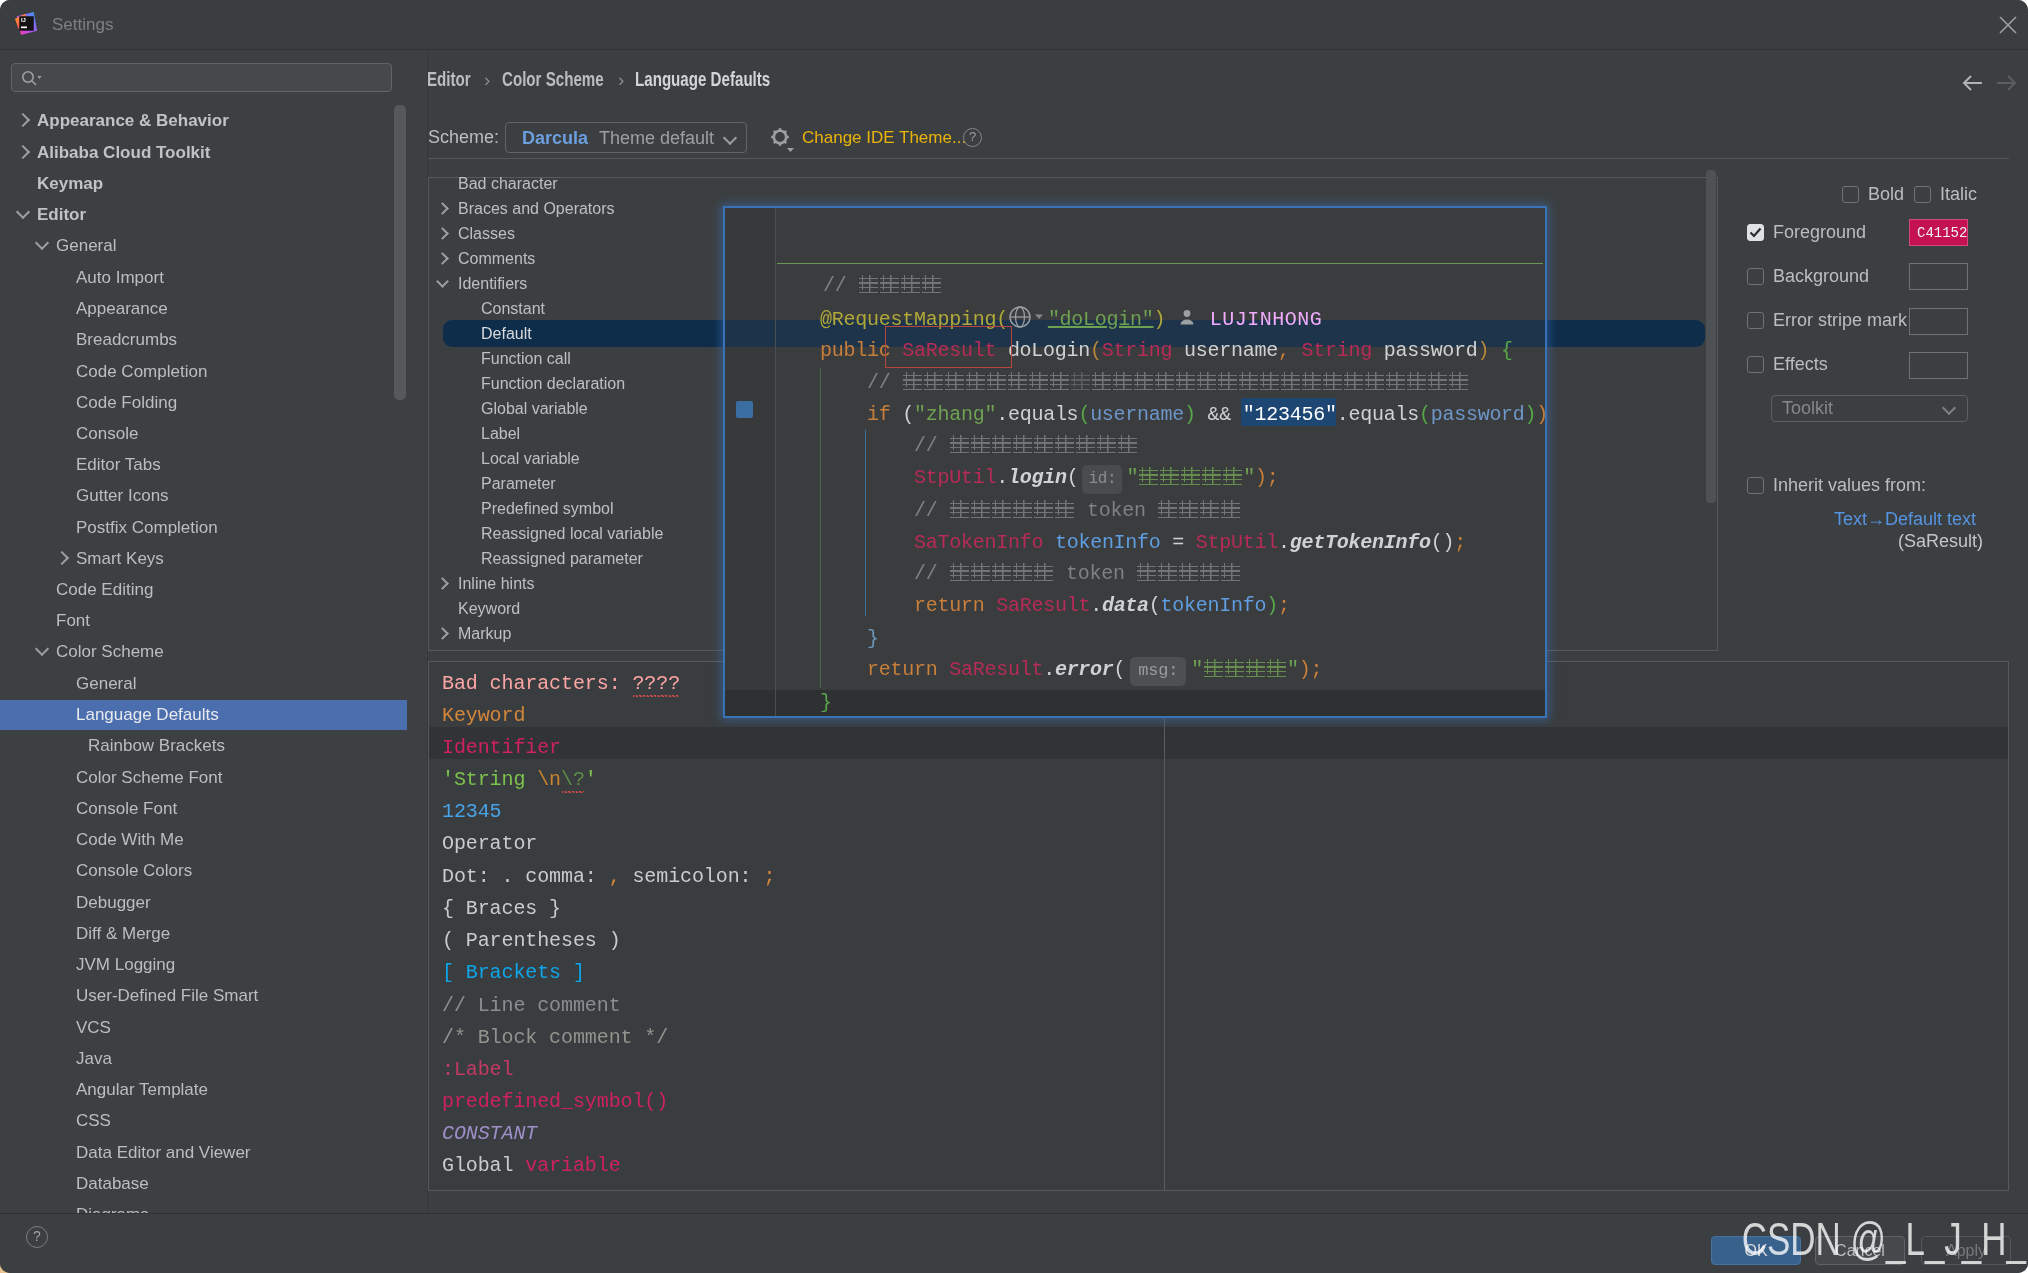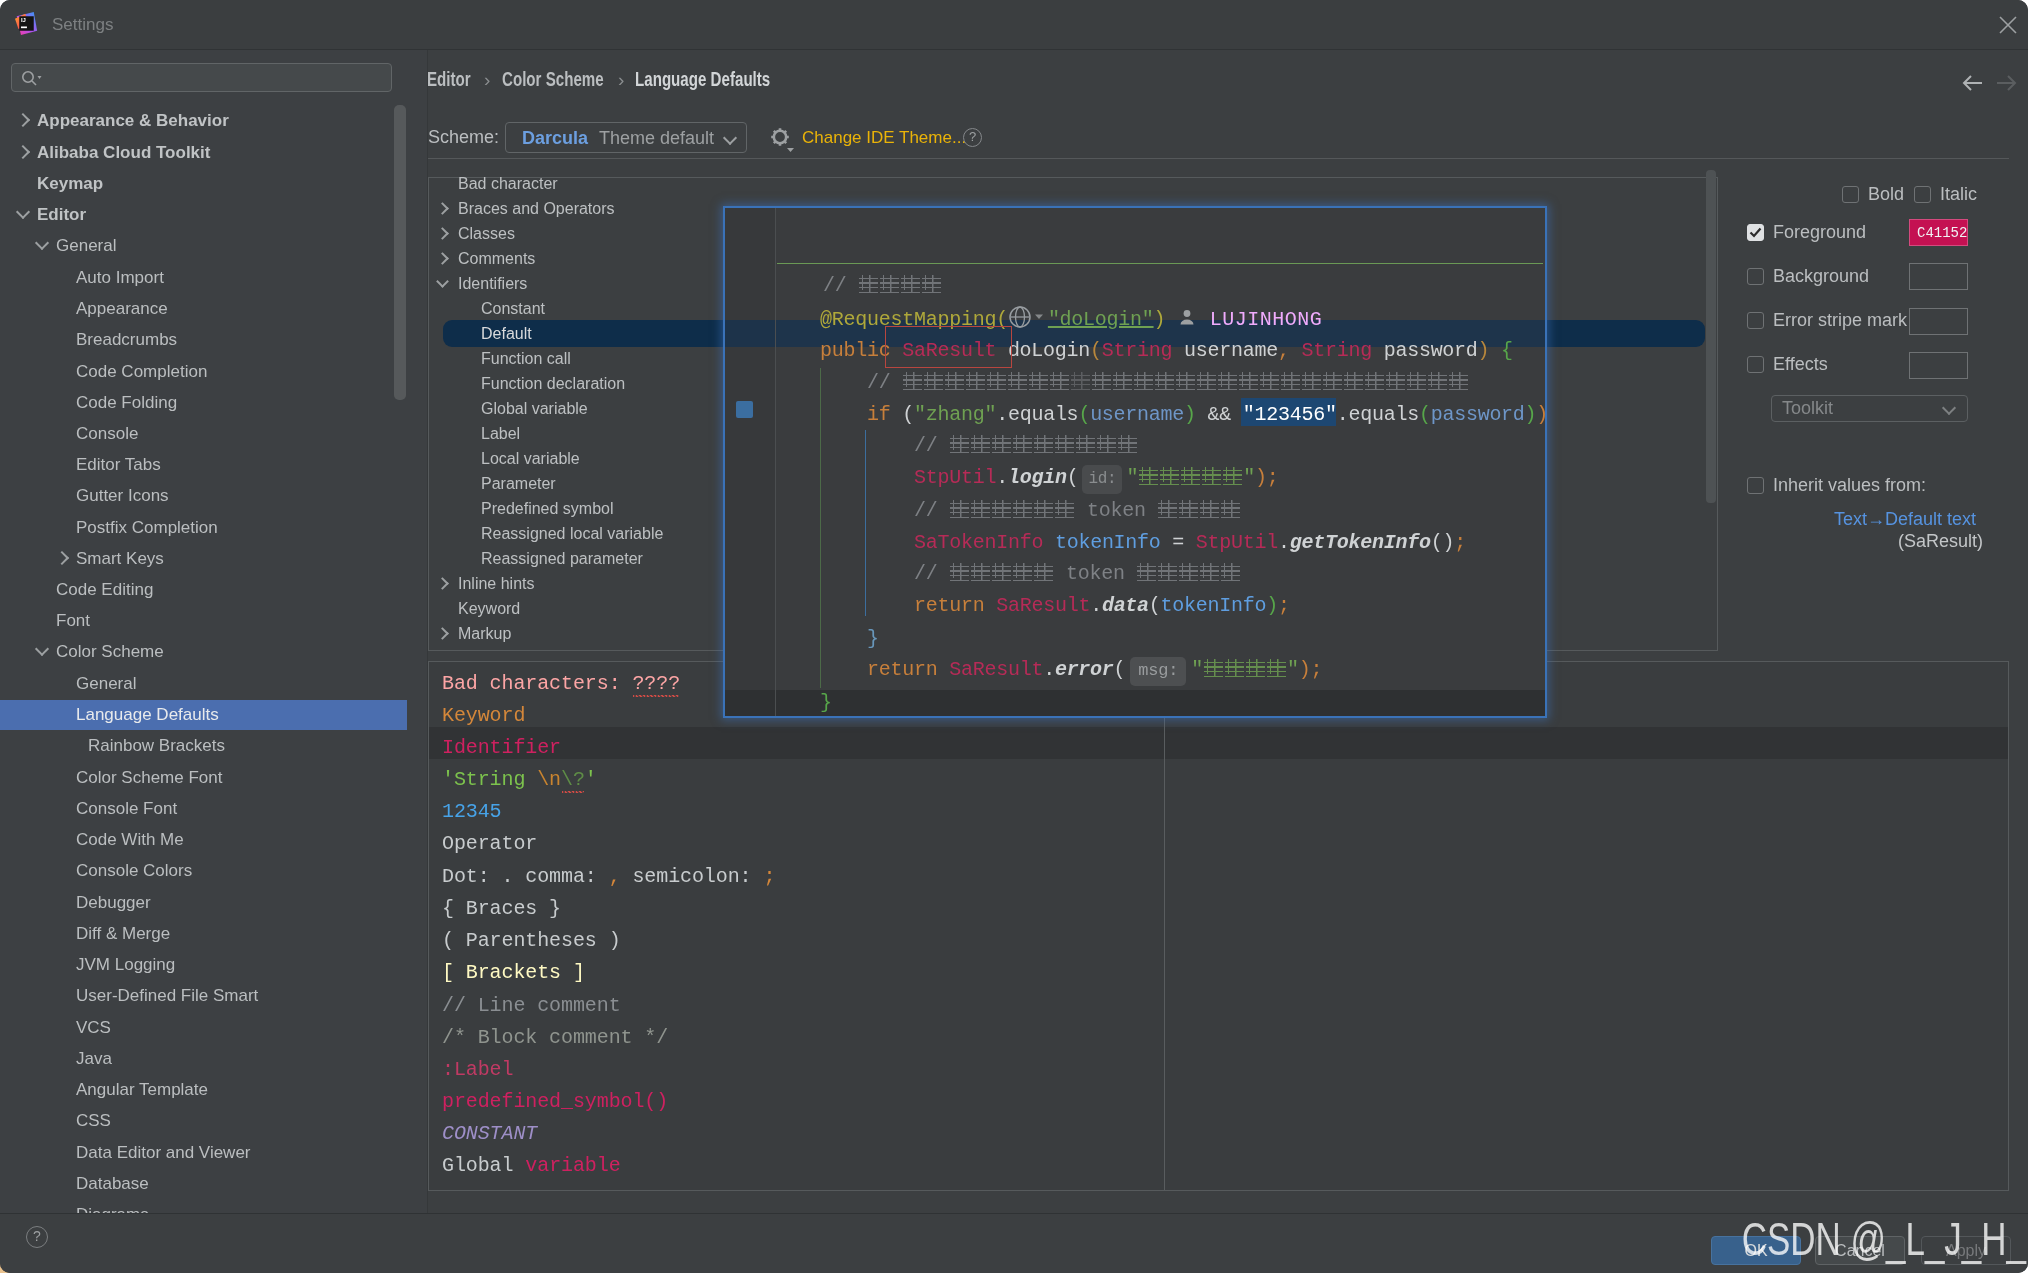--- a/index.html
+++ b/index.html
@@ -250,21 +250,21 @@
     <div id="plines">
 <div class="pl" style="top:10px"><span style="color:#fca5a5">Bad characters: <span class="sq">????</span></span></div>
 <div class="pl" style="top:42px"><span style="color:#d4873a">Keyword</span></div>
 <div class="pl" style="top:74px"><span style="color:#ce2160">Identifier</span></div>
 <div class="pl" style="top:106px"><span style="color:#7cc24d">'String <span style="color:#c9842f">\n</span><span class="sq" style="color:#5e8c46">\?</span>'</span></div>
 <div class="pl" style="top:138px"><span style="color:#47a3e8">12345</span></div>
 <div class="pl" style="top:170px"><span style="color:#c8ccce">Operator</span></div>
 <div class="pl" style="top:203px"><span style="color:#c8ccce">Dot: . comma: <span style="color:#d4873a">,</span> semicolon: <span style="color:#d4873a">;</span></span></div>
 <div class="pl" style="top:235px"><span style="color:#c8ccce">{ Braces }</span></div>
 <div class="pl" style="top:267px"><span style="color:#c8ccce">( Parentheses )</span></div>
-<div class="pl" style="top:299px"><span style="color:#fef9c3">[ Brackets ]</span></div>
+<div class="pl" style="top:299px"><span style="color:#0ea5e9">[ Brackets ]</span></div>
 <div class="pl" style="top:332px"><span style="color:#8a8e92">// Line comment</span></div>
 <div class="pl" style="top:364px"><span style="color:#8f948e">/* Block comment */</span></div>
 <div class="pl" style="top:396px"><span style="color:#c03a64">:Label</span></div>
 <div class="pl" style="top:428px"><span style="color:#ce2160">predefined_symbol()</span></div>
 <div class="pl" style="top:460px"><span style="color:#9e8fc8;font-style:italic">CONSTANT</span></div>
 <div class="pl" style="top:492px"><span style="color:#c8ccce">Global <span style="color:#ce2160">variable</span></span></div>
 </div>
   </div>
 
   <div id="popup">

